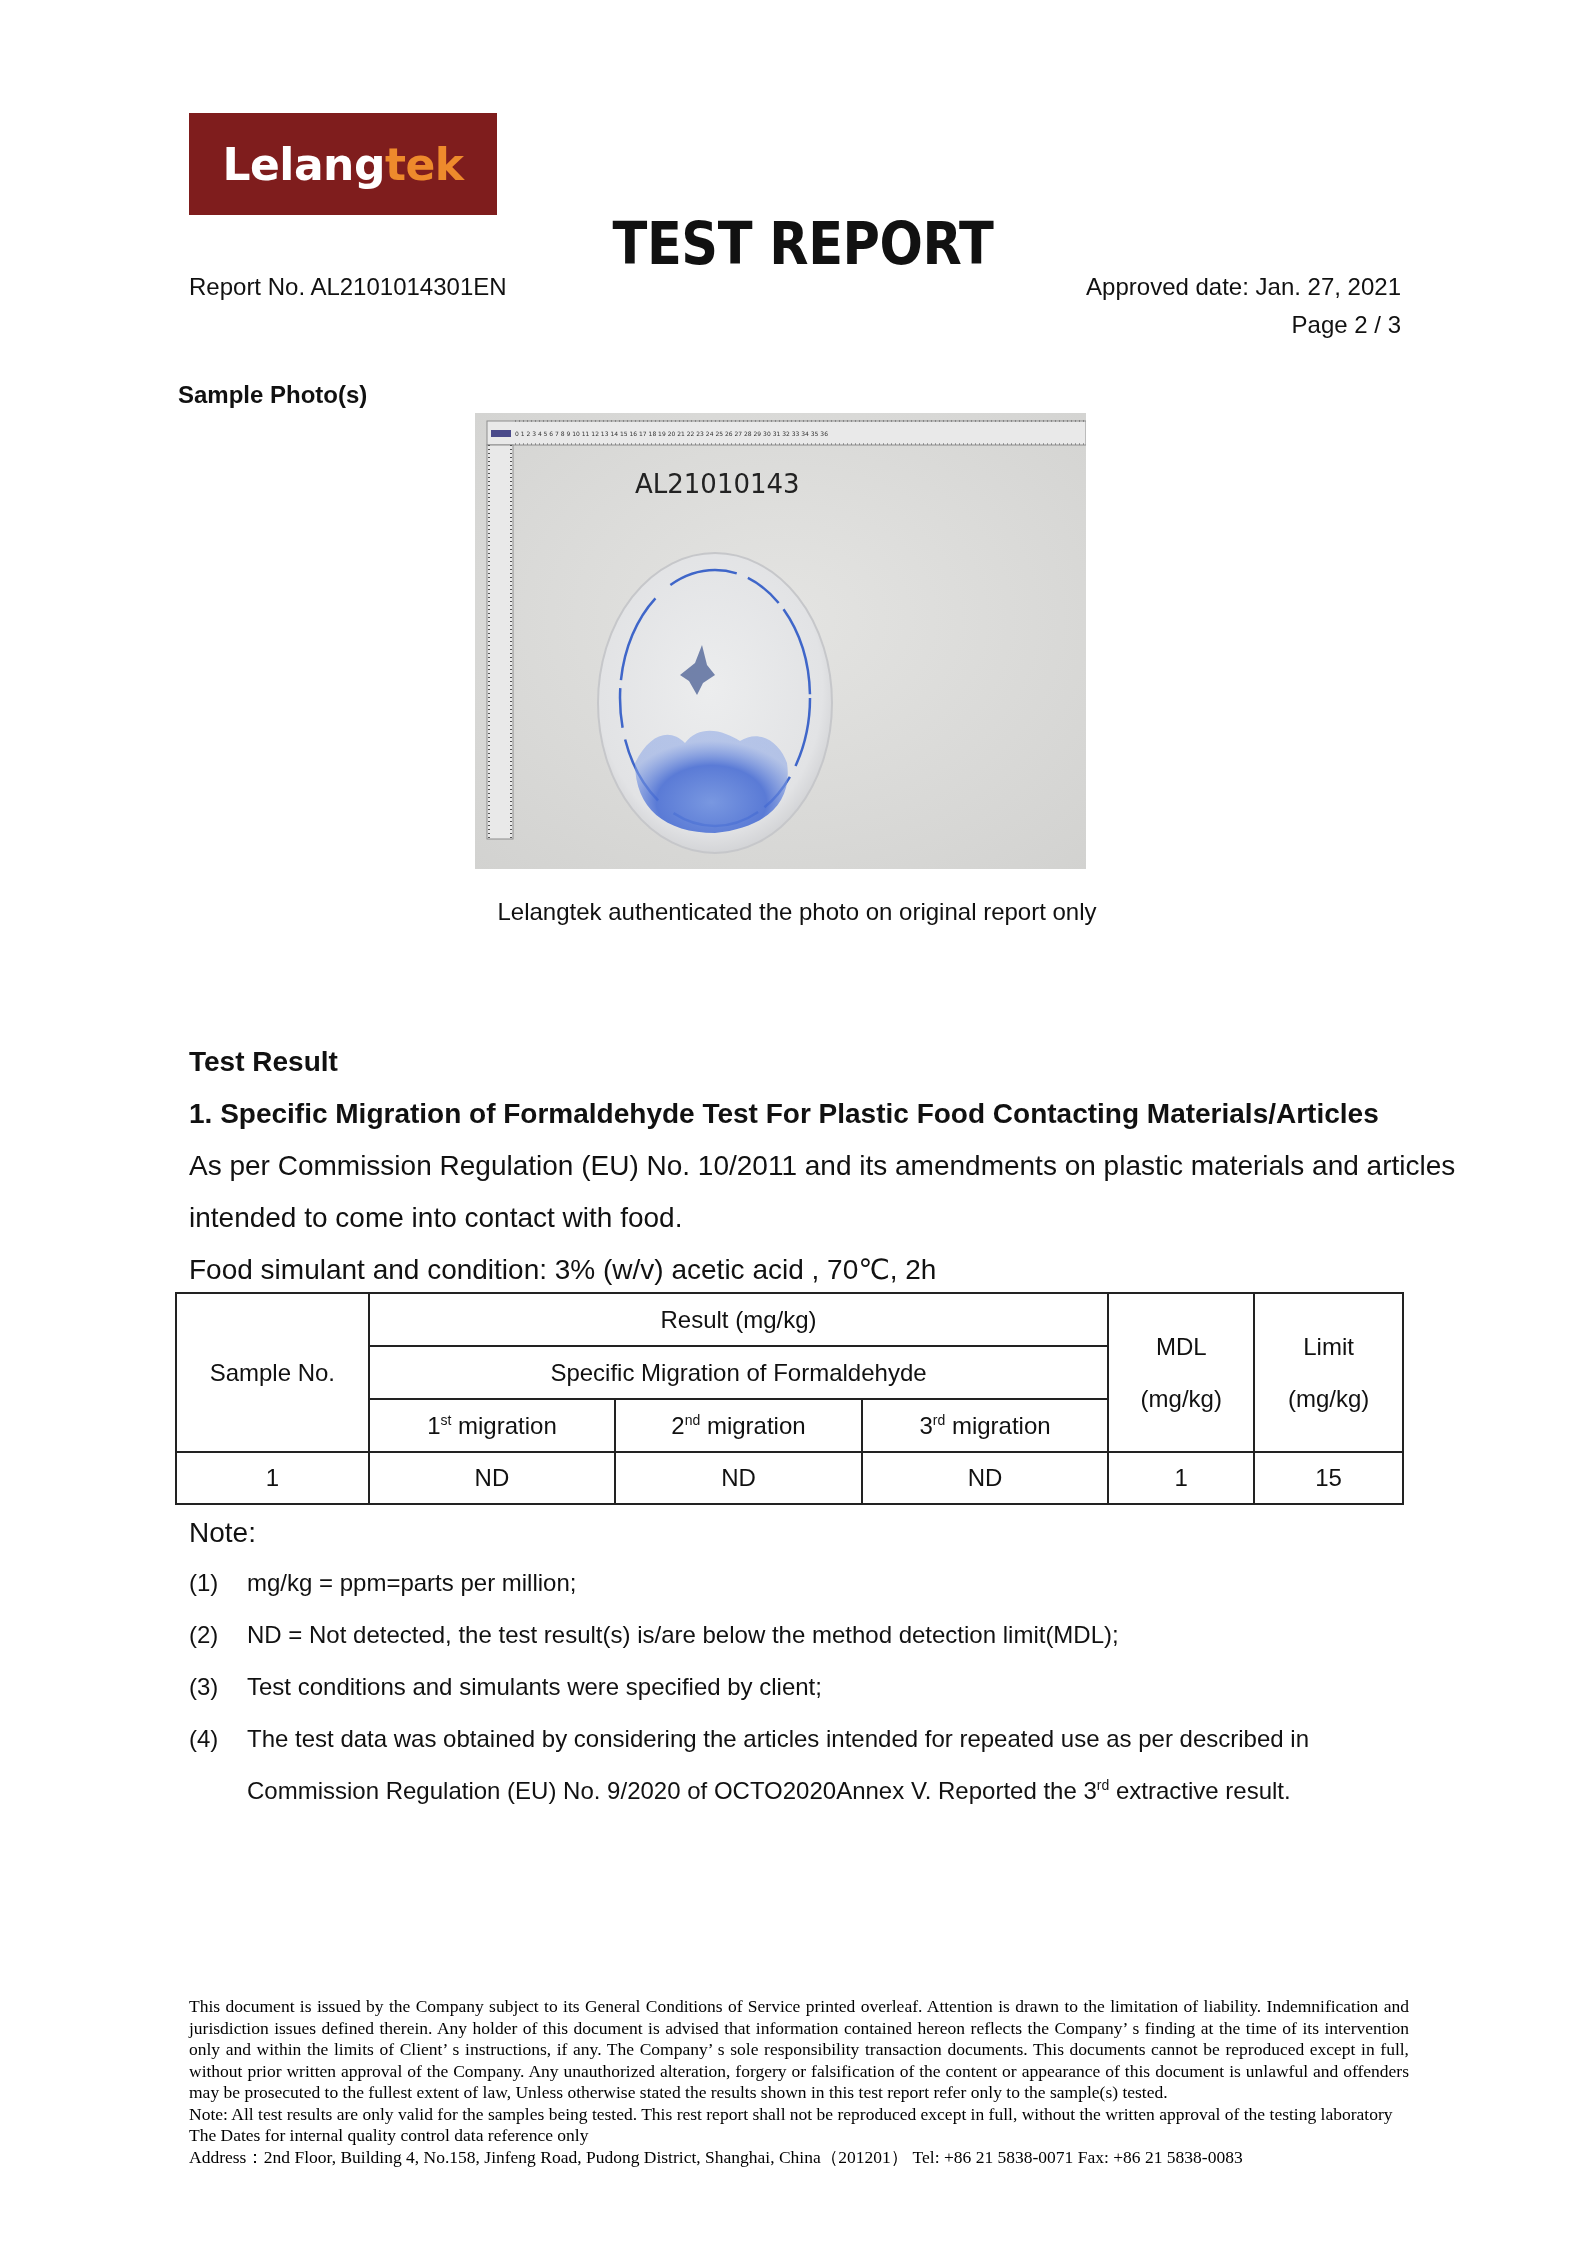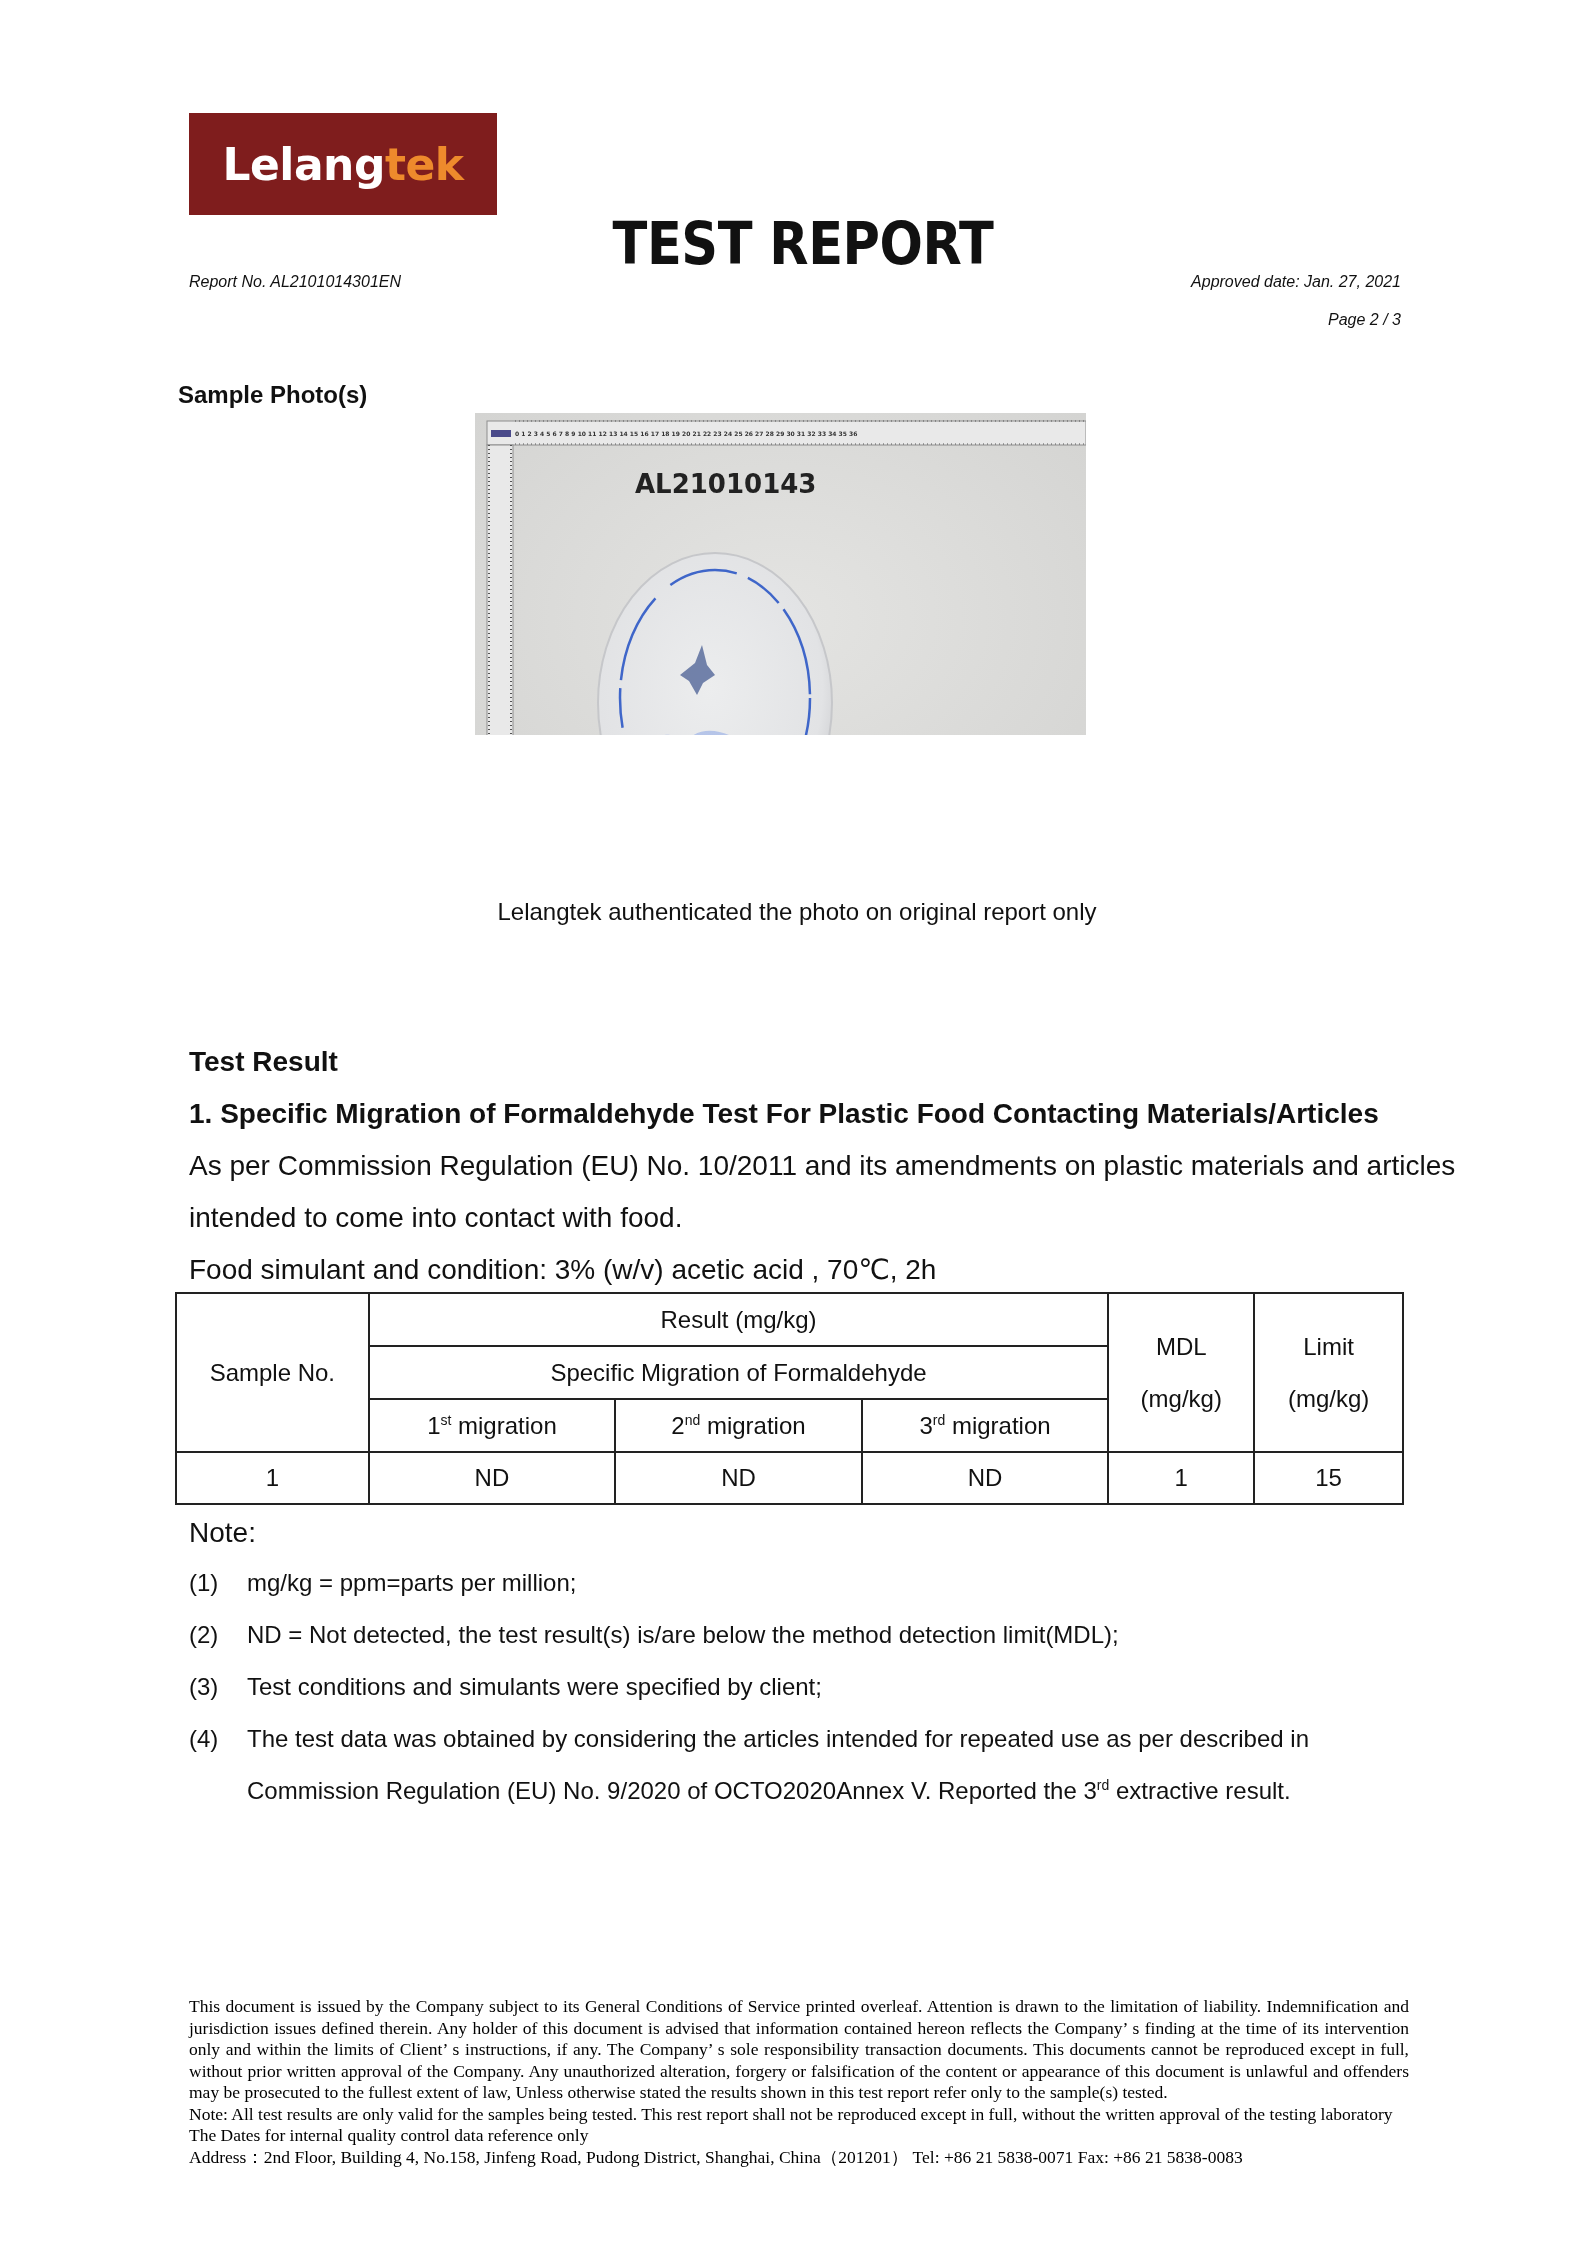--- a/index.html
+++ b/index.html
@@ -6,27 +6,27 @@
   body { width: 1587px; height: 2245px; position: relative; overflow: hidden;
          font-family: "Liberation Sans", "DejaVu Sans", sans-serif; color: #111; }
   .abs { position: absolute; }
   .logo { left: 189px; top: 113px; width: 308px; height: 102px; background: #7f1d1d;
           display: flex; align-items: center; justify-content: center; }
   .logo span { font-family: "DejaVu Sans", sans-serif; font-weight: bold; font-size: 44px; letter-spacing: -0.5px; }
   .logo .w { color: #ffffff; }
   .logo .o { color: #ee8a2c; }
   .title { left: 0; width: 1606px; top: 210px; text-align: center; font-weight: bold; font-size: 58px;
            letter-spacing: -0.5px; font-family: "DejaVu Sans", sans-serif; transform: scaleX(0.88); }
-  .meta { font-size: 16px; font-style: italic; }
+  .meta { font-size: 24px; }
   .report-no { left: 189px; top: 273px; }
   .approved { right: 186px; top: 273px; text-align: right; }
   .page-no { right: 186px; top: 311px; text-align: right; }
   .bold { font-weight: bold; }
   .sample-photos { left: 178px; top: 358px; font-size: 24px; font-weight: bold; margin-top: 23px; }
-  .photo { left: 475px; top: 413px; width: 611px; height: 322px; background: #d9d9d7; overflow: hidden; font-weight: bold; }
+  .photo { left: 475px; top: 413px; width: 611px; height: 456px; background: #d9d9d7; overflow: hidden; }
   .caption { left: 0; width: 1594px; top: 898px; text-align: center; font-size: 24px; }
   .body-text { left: 189px; font-size: 28px; }
   table.results { position: absolute; left: 175px; top: 1292px; width: 1229px; border-collapse: collapse; font-size: 24px; }
   table.results td { border: 2px solid #222; text-align: center; vertical-align: middle; padding: 8px; }
   table.results tr.h { height: 53px; }
   table.results tr.d { height: 52px; }
   sup { font-size: 14px; vertical-align: 9px; line-height: 0; }
   .note-row { left: 189px; font-size: 24px; display: flex; }
   .note-num { width: 58px; }
   .footer { left: 189px; top: 1996px; width: 1220px; font-family: "Liberation Serif", "DejaVu Serif", serif;

